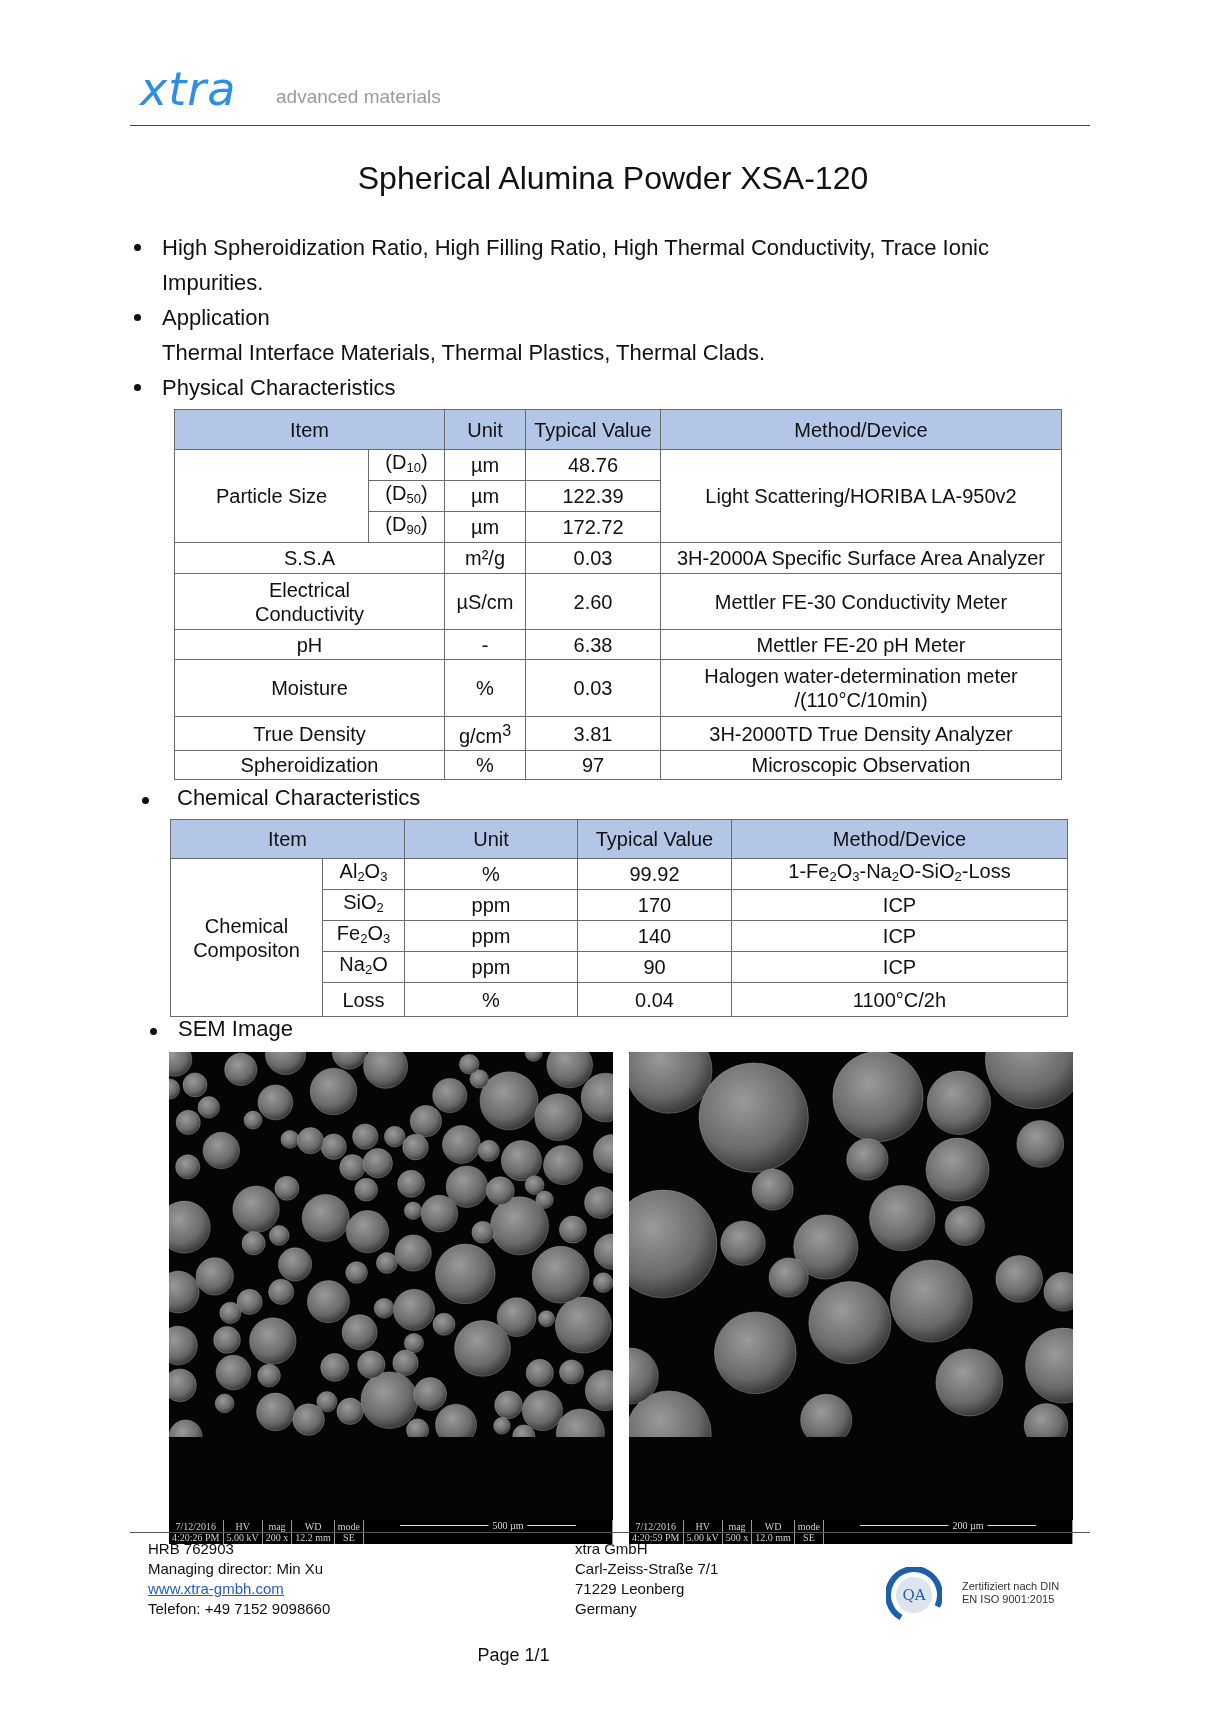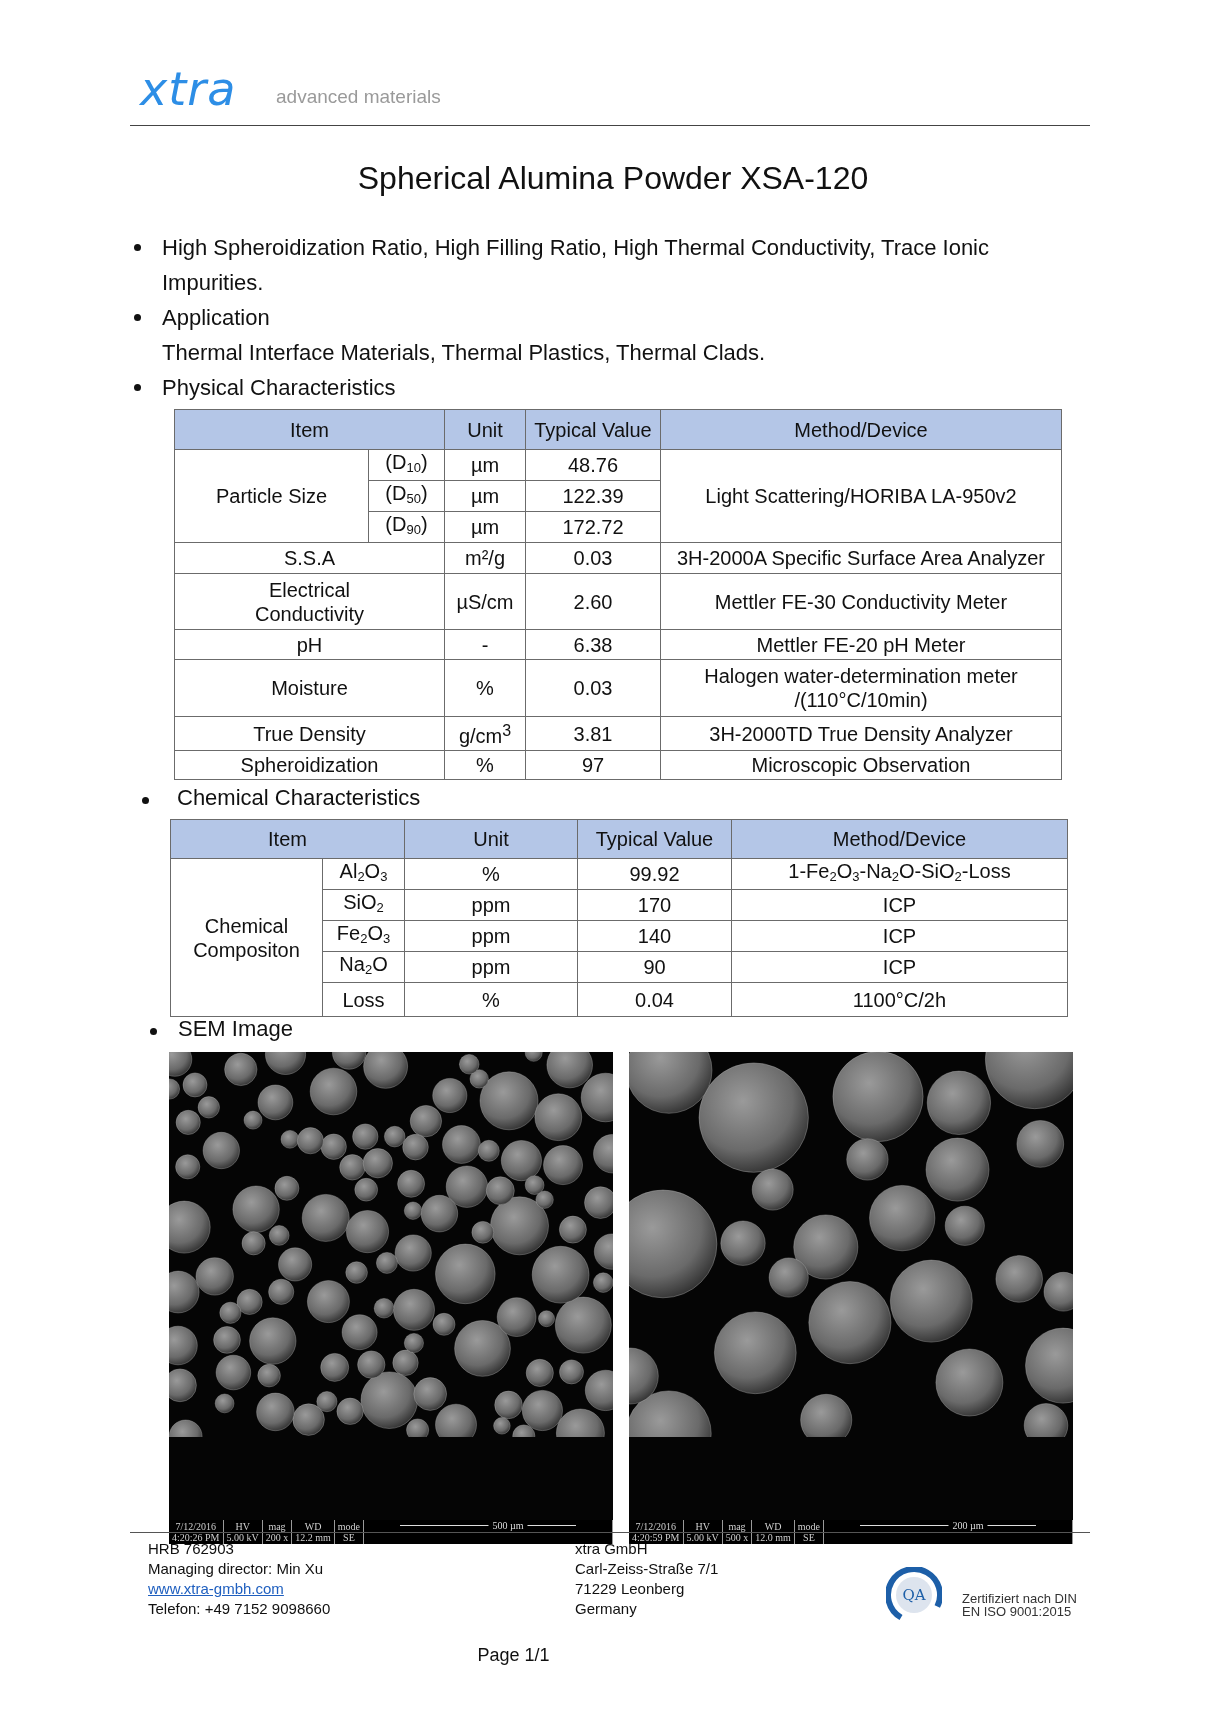--- a/index.html
+++ b/index.html
@@ -42,21 +42,21 @@
   .databar .scale { flex: 1; position: relative; }
   .scale-line { position: absolute; top: 5px; left: 36px; right: 36px; height: 1px; background: #ddd; }
   .scale-label { position: absolute; top: 0; left: 50%; transform: translateX(-50%); background: #000; padding: 0 4px; font-size: 10px; color: #ddd; margin-left: 20px; }
 
   .footer { position: absolute; left: 130px; top: 1521px; width: 960px; border-top: 1.5px solid #555; margin-top: 11px; }
   .foot-col { position: absolute; top: 6px; font-size: 15px; line-height: 20px; }
   .foot-left { left: 18px; }
   .foot-mid { left: 445px; }
   .foot-link { color: #1f5fbf; text-decoration: underline; cursor: pointer; }
   .qa { position: absolute; left: 756px; top: 34px; width: 56px; height: 56px; }
-  .cert { position: absolute; left: 832px; top: 59px; font-size: 13px; line-height: 13px; color: #333; }
+  .cert { position: absolute; left: 832px; top: 47px; font-size: 11px; line-height: 13px; color: #333; }
   .page-num { position: absolute; left: 0; width: 1027px; top: 1645px; text-align: center; font-size: 18px; }
 </style>
 </head>
 <body>
 
 <div class="header">
   <div class="logo">xtra</div>
   <div class="logo-sub">advanced materials</div>
 </div>
 

